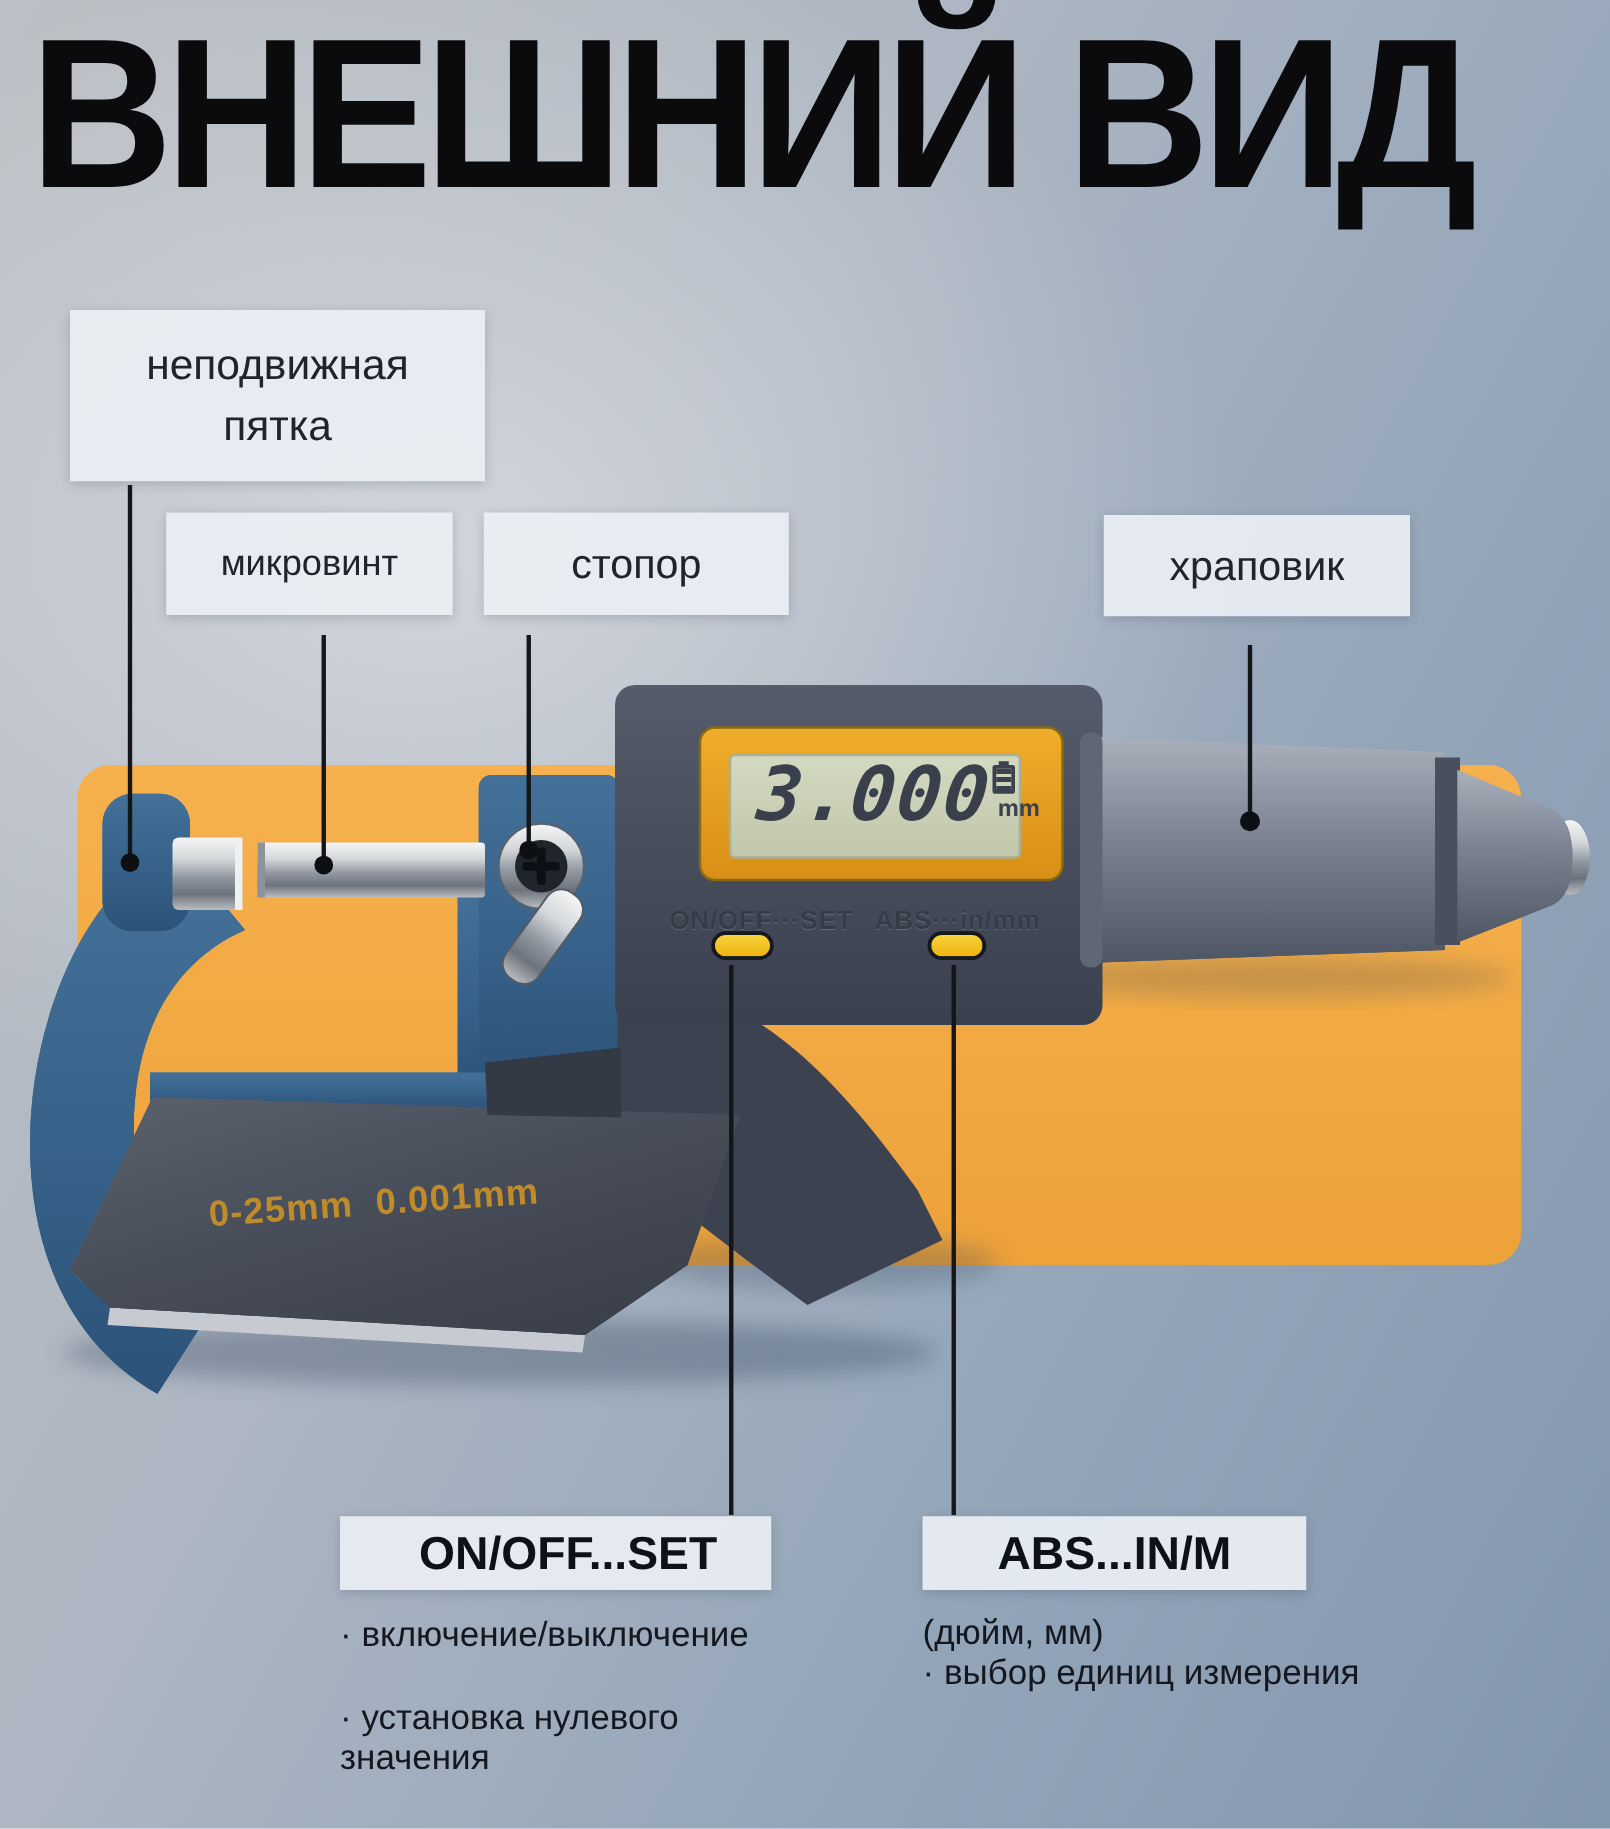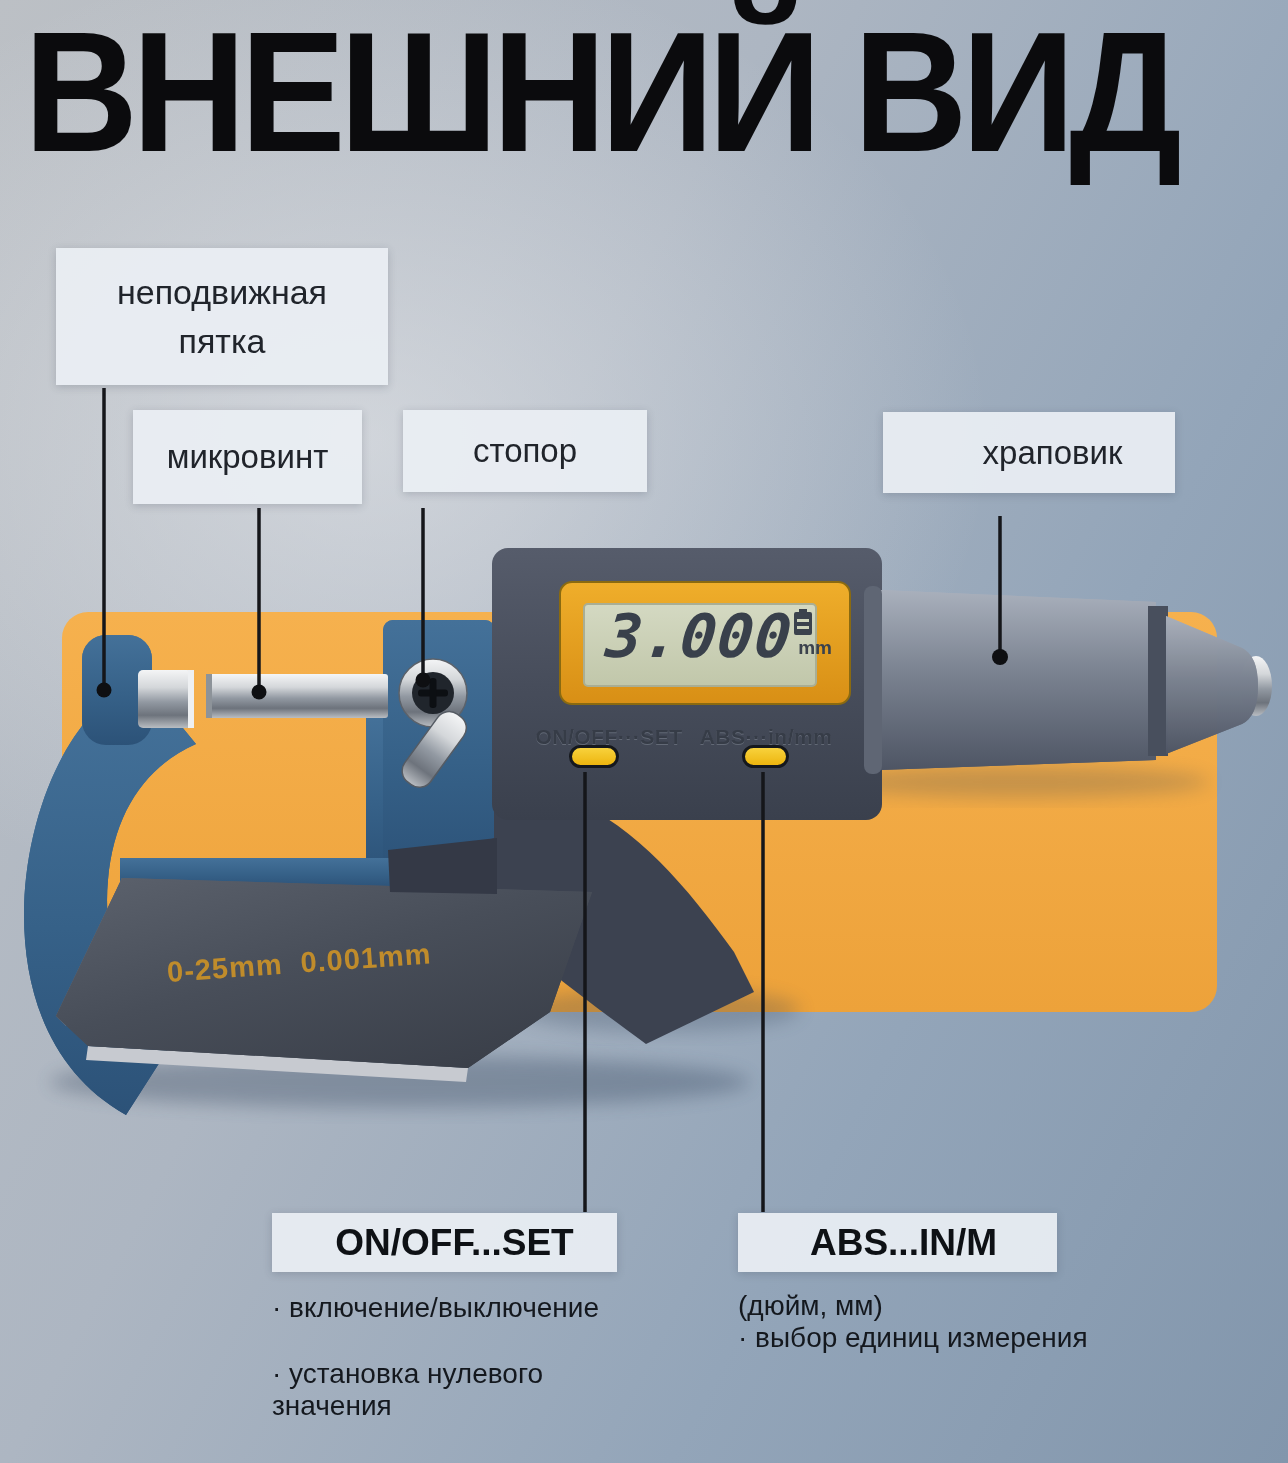--- a/index.html
+++ b/index.html
@@ -15,30 +15,30 @@
     font-size:158px;line-height:1.0;font-weight:bold;color:#0b0b0d;
     letter-spacing:-6px;transform:scale(1.0,1.08);transform-origin:left top;
     white-space:nowrap;
   }
   .callout-box{
     position:absolute;display:flex;align-items:center;justify-content:center;
     background:rgba(234,239,244,0.92);color:#20242b;text-align:center;
     box-shadow:0 2px 8px rgba(50,60,78,0.22);
   }
   .cb1{left:56px;top:248px;width:332px;height:137px;font-size:34px;line-height:1.42;padding:0 18px;box-sizing:border-box;}
-  .cb2{left:133px;top:410px;width:229px;height:94px;font-size:33px;}
-  .cb3{left:403px;top:410px;width:244px;height:82px;font-size:33px;}
-  .cb4{left:883px;top:412px;width:245px;height:81px;font-size:33px;padding-left:47px;}
+  .cb2{left:133px;top:410px;width:229px;height:82px;font-size:29px;}
+  .cb3{left:387px;top:410px;width:244px;height:82px;font-size:33px;}
+  .cb4{left:883px;top:412px;width:245px;height:81px;font-size:33px;}
   .heading-box{
     position:absolute;display:flex;align-items:center;justify-content:center;
     background:rgba(234,239,244,0.92);color:#0e1115;font-weight:bold;font-size:37px;
     box-shadow:0 2px 8px rgba(50,60,78,0.22);
   }
   .hb-left{left:272px;top:1213px;width:325px;height:59px;padding-left:20px;}
-  .hb-right{left:738px;top:1213px;width:307px;height:59px;padding-left:12px;}
+  .hb-right{left:738px;top:1213px;width:307px;height:59px;}
   .bullets{position:absolute;color:#14181e;font-size:28px;line-height:32px;}
   .bul-left{left:272px;top:1292px;width:360px;}
   .bul-right{left:738px;top:1290px;width:420px;}
   .bullet{margin-bottom:34px;}
   .bl:empty{display:none;}
   .bl.first::before{content:"\00B7\00A0";}
   
   .lcd-digits{
     position:absolute;left:586px;top:601px;width:206px;text-align:right;
     font-family:"DejaVu Sans Mono",monospace;font-style:italic;font-weight:bold;

